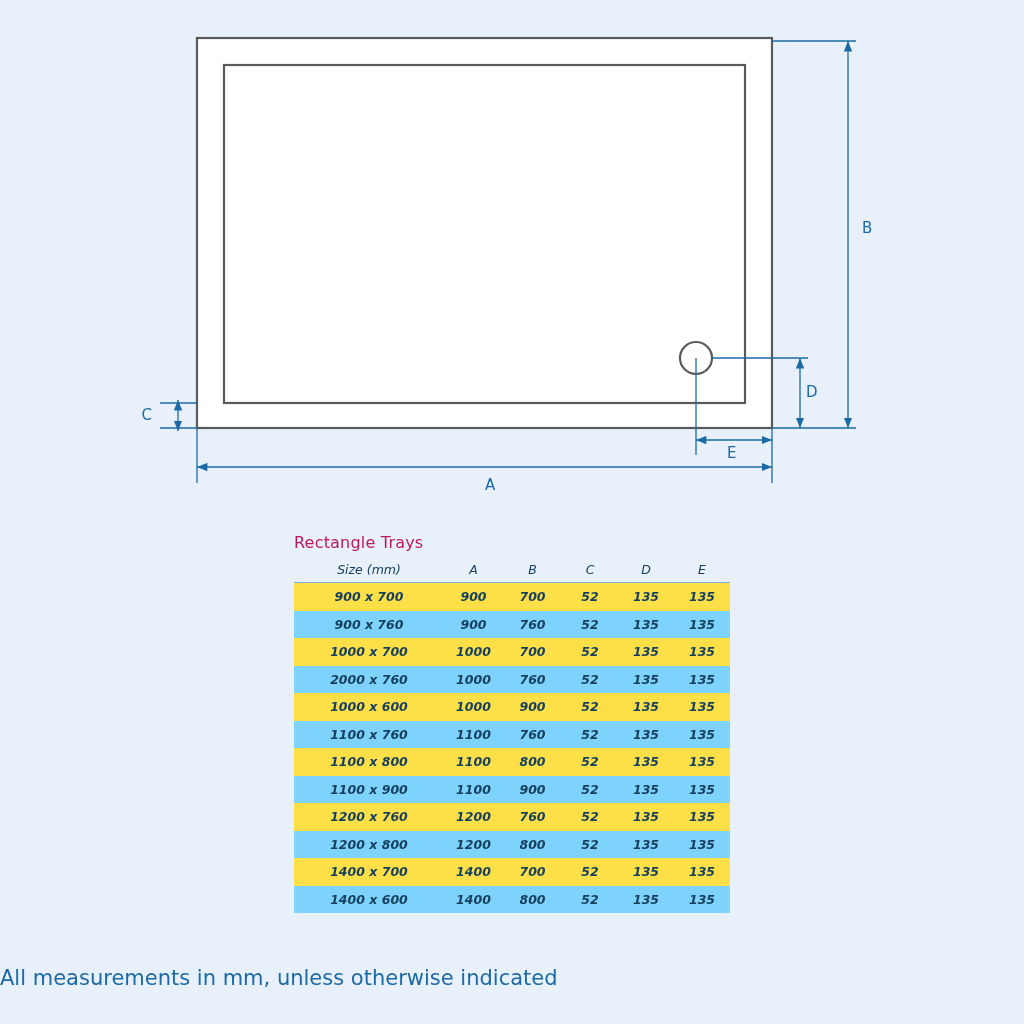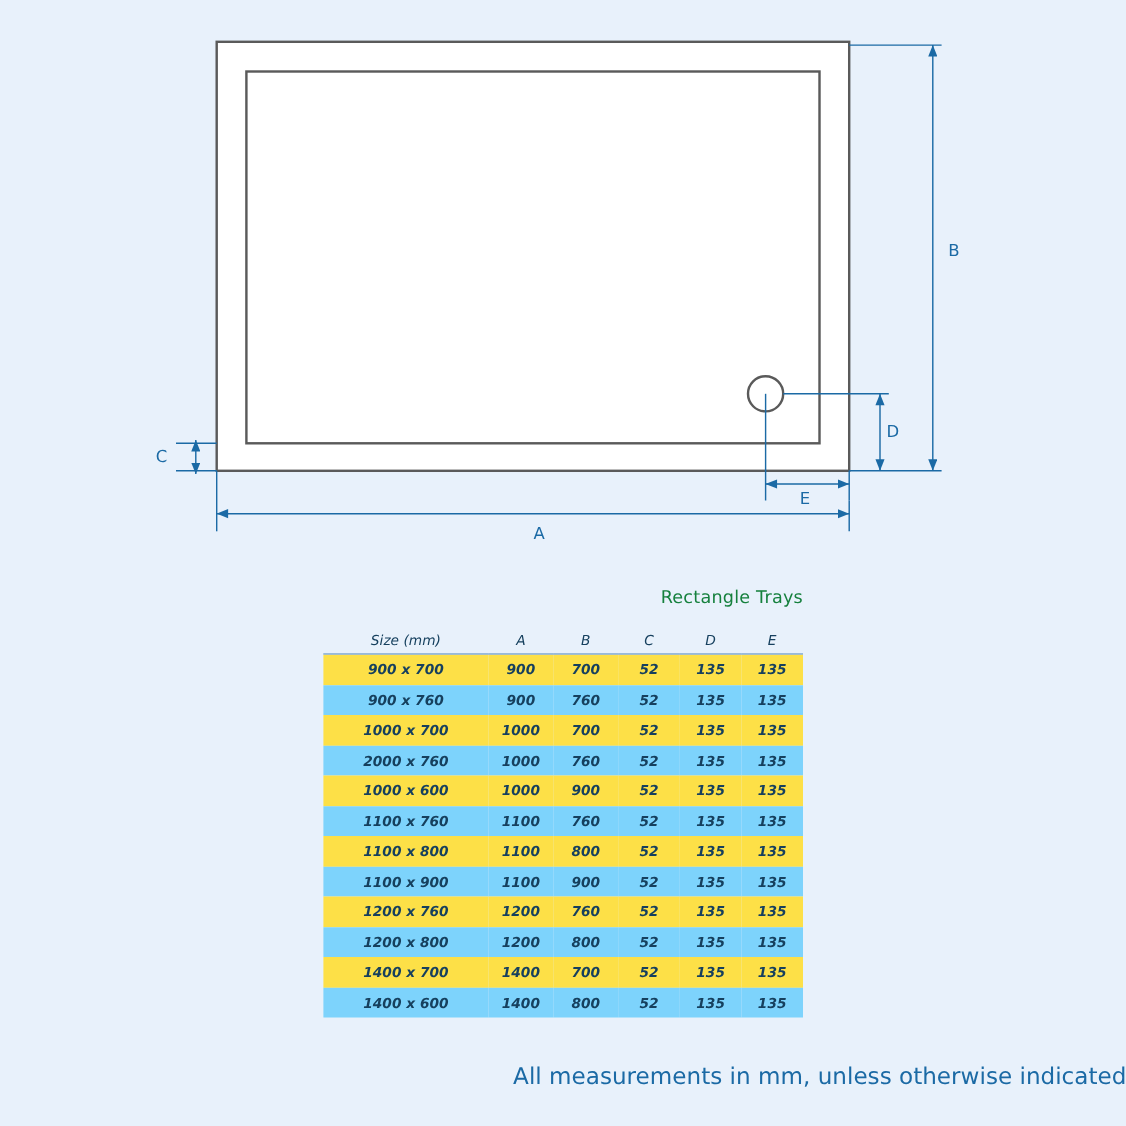--- a/index.html
+++ b/index.html
@@ -27,25 +27,24 @@
 
   
   #table-block {
     position: absolute;
     left: 294px;
     top: 533px;
     width: 436px;
   }
   #table-title {
     font-size: 16px;
-    color: #15803d;
-    font-family: "DejaVu Sans", sans-serif;
-    margin-bottom: 16px;
+    color: #be185d;
+    font-family: "DejaVu Sans", sans-serif;
+    margin-bottom: 4px;
     letter-spacing: 0.2px;
-    text-align: right;
   }
   table.spec {
     border-collapse: collapse;
     width: 436px;
     font-size: 12.5px;
     color: #16405e;
     table-layout: fixed;
     font-style: italic;
   }
   table.spec th, table.spec td {
@@ -78,21 +77,21 @@
   col.c-c { width: 56px; }
   col.c-d { width: 56px; }
   col.c-e { width: 56px; }
 
   
   #footer-note {
     position: absolute;
     left: 0;
     top: 966px;
     width: 1024px;
-    text-align: right;
+    text-align: left;
     font-size: 21px;
     color: #1b6aa5;
     font-family: "DejaVu Sans", sans-serif;
   }
 </style>
 </head>
 <body>
 
 <svg id="diagram" viewBox="0 0 1024 520">
   <defs>

